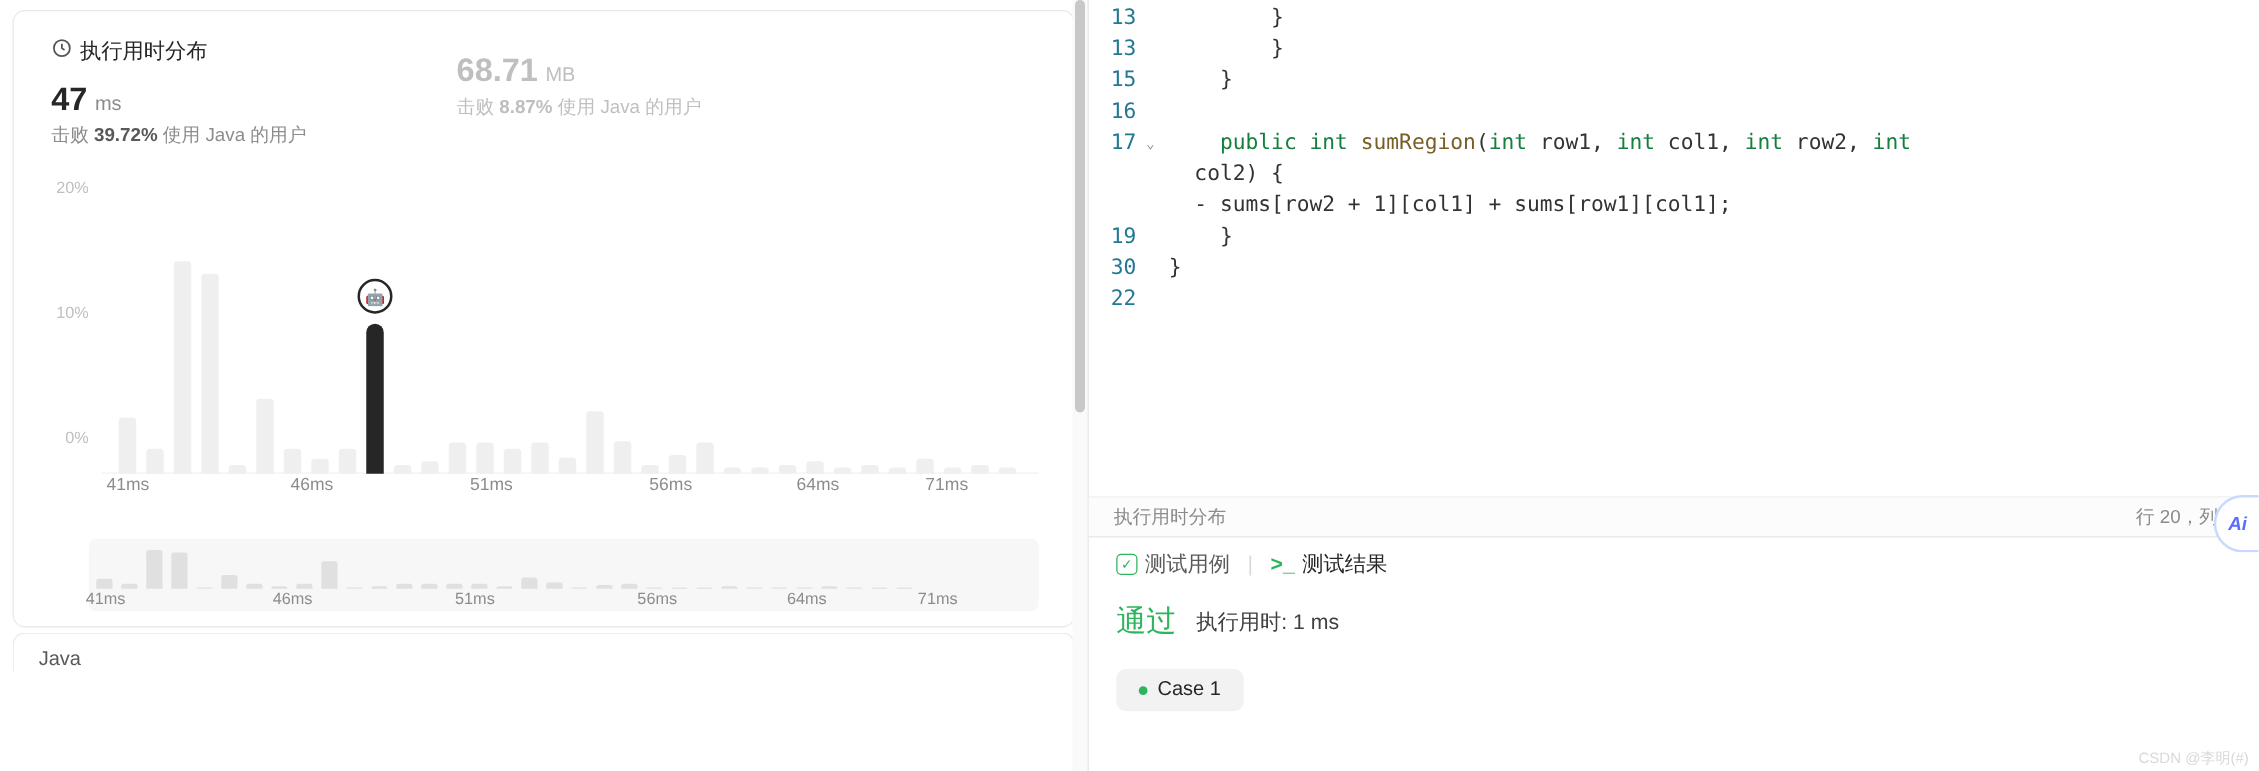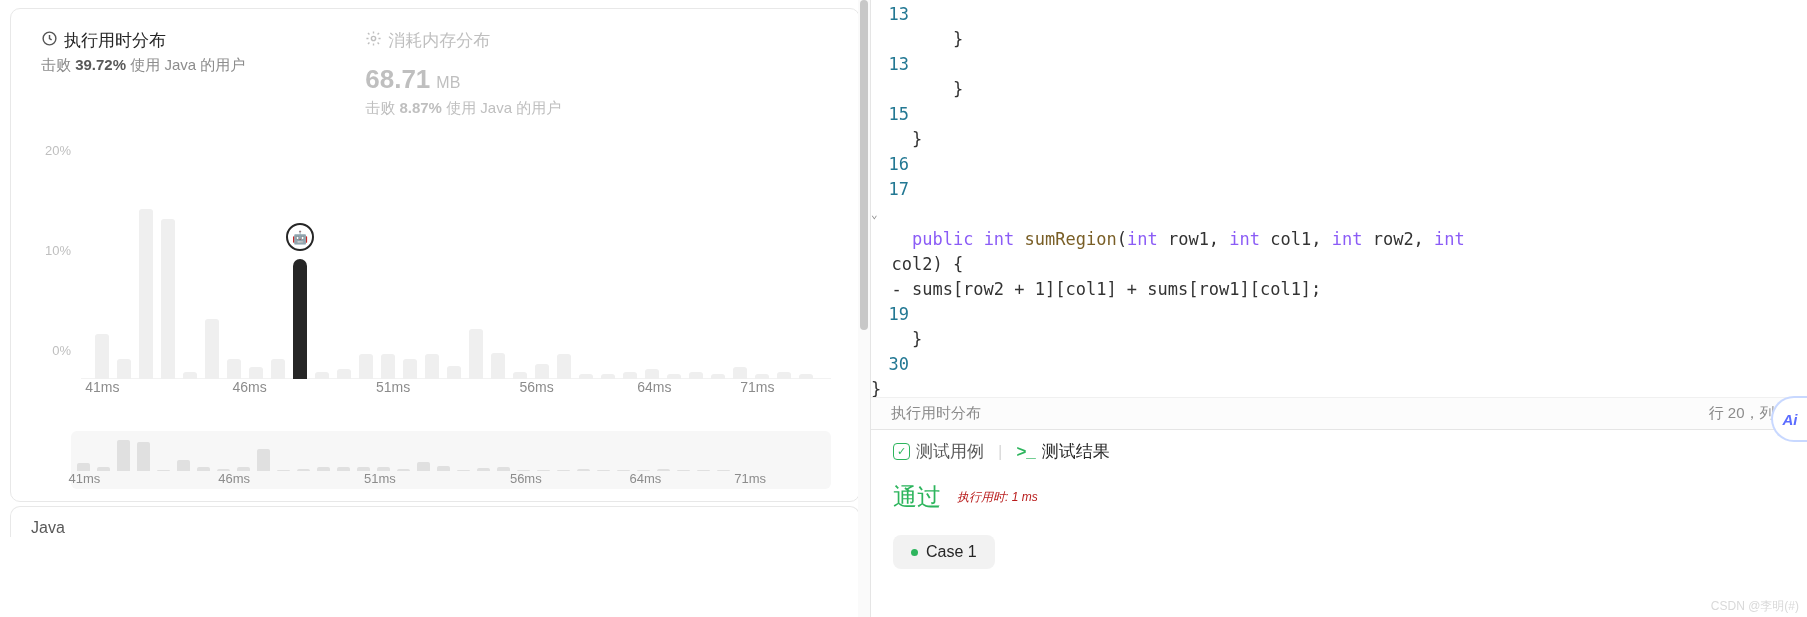--- a/index.html
+++ b/index.html
@@ -188,35 +188,35 @@
   flex: 1;
   overflow: hidden;
   position: relative;
 }
 .code-lines {
   font-family: Consolas, Monaco, monospace;
   font-size: 17px;
   line-height: 25px;
   padding-top: 2px;
 }
-.line { display: flex; flex-direction: column; }
+.line { display: flex; }
 .ln {
   width: 46px;
   text-align: right;
   padding-right: 8px;
   color: #237893;
 }
 .fold {
   width: 18px;
   color: #888;
   font-size: 11px;
   user-select: none;
 }
 .code { white-space: pre; flex:1; color: #333; }
-.kw { color: #8b5cf6; }
+.kw { color: #15803d; }
 .fn { color: #795e26; }
 
 .status-bar {
   display: flex;
   justify-content: space-between;
   padding: 6px 20px;
   font-size: 15px;
   color: #8c8c8c;
   border-top: 1px solid #f0f0f0;
   background: #fcfcfc;
@@ -264,23 +264,22 @@
   align-items: center;
   gap: 16px;
   margin-bottom: 22px;
 }
 .pass {
   font-size: 24px;
   color: #2db55d;
   font-weight: 500;
 }
 .runtime {
-  font-size: 12px;
-  color: #b91c1c;
-  font-style: italic;
+  font-size: 17px;
+  color: #404040;
 }
 .case-pill {
   display: inline-flex;
   align-items: center;
   gap: 8px;
   background: #f2f2f2;
   border-radius: 8px;
   padding: 8px 18px;
   font-size: 16px;
 }
@@ -323,36 +322,31 @@
       <div class="stats-col">
         <h3>
           <span>
             <svg width="17" height="17" viewBox="0 0 24 24" fill="none" stroke="#555" stroke-width="2">
                 <circle cx="12" cy="12" r="9"></circle>
                 <path d="M12 7v5l3 2"></path>
               </svg>
           </span>
           <span>执行用时分布</span>
         </h3>
+        <div class="stats-big">
+          <span>47</span>
+          <span class="unit">ms</span>
+        </div>
         <div class="stats-sub">
           <span>击败</span>
           <b>39.72%</b>
           <span>使用 Java 的用户</span>
         </div>
       </div>
       <div class="stats-col inactive">
-        <h3>
-          <span>
-            <svg width="17" height="17" viewBox="0 0 24 24" fill="none" stroke="#bfbfbf" stroke-width="2">
-                <circle cx="12" cy="12" r="3"></circle>
-                <path d="M12 2v3M12 19v3M4.2 4.2l2.1 2.1M17.7 17.7l2.1 2.1M2 12h3M19 12h3M4.2 19.8l2.1-2.1M17.7 6.3l2.1-2.1"></path>
-              </svg>
-          </span>
-          <span>消耗内存分布</span>
-        </h3>
         <div class="stats-big">
           <span>68.71</span>
           <span class="unit">MB</span>
         </div>
         <div class="stats-sub">
           <span>击败</span>
           <b>8.87%</b>
           <span>使用 Java 的用户</span>
         </div>
       </div>

